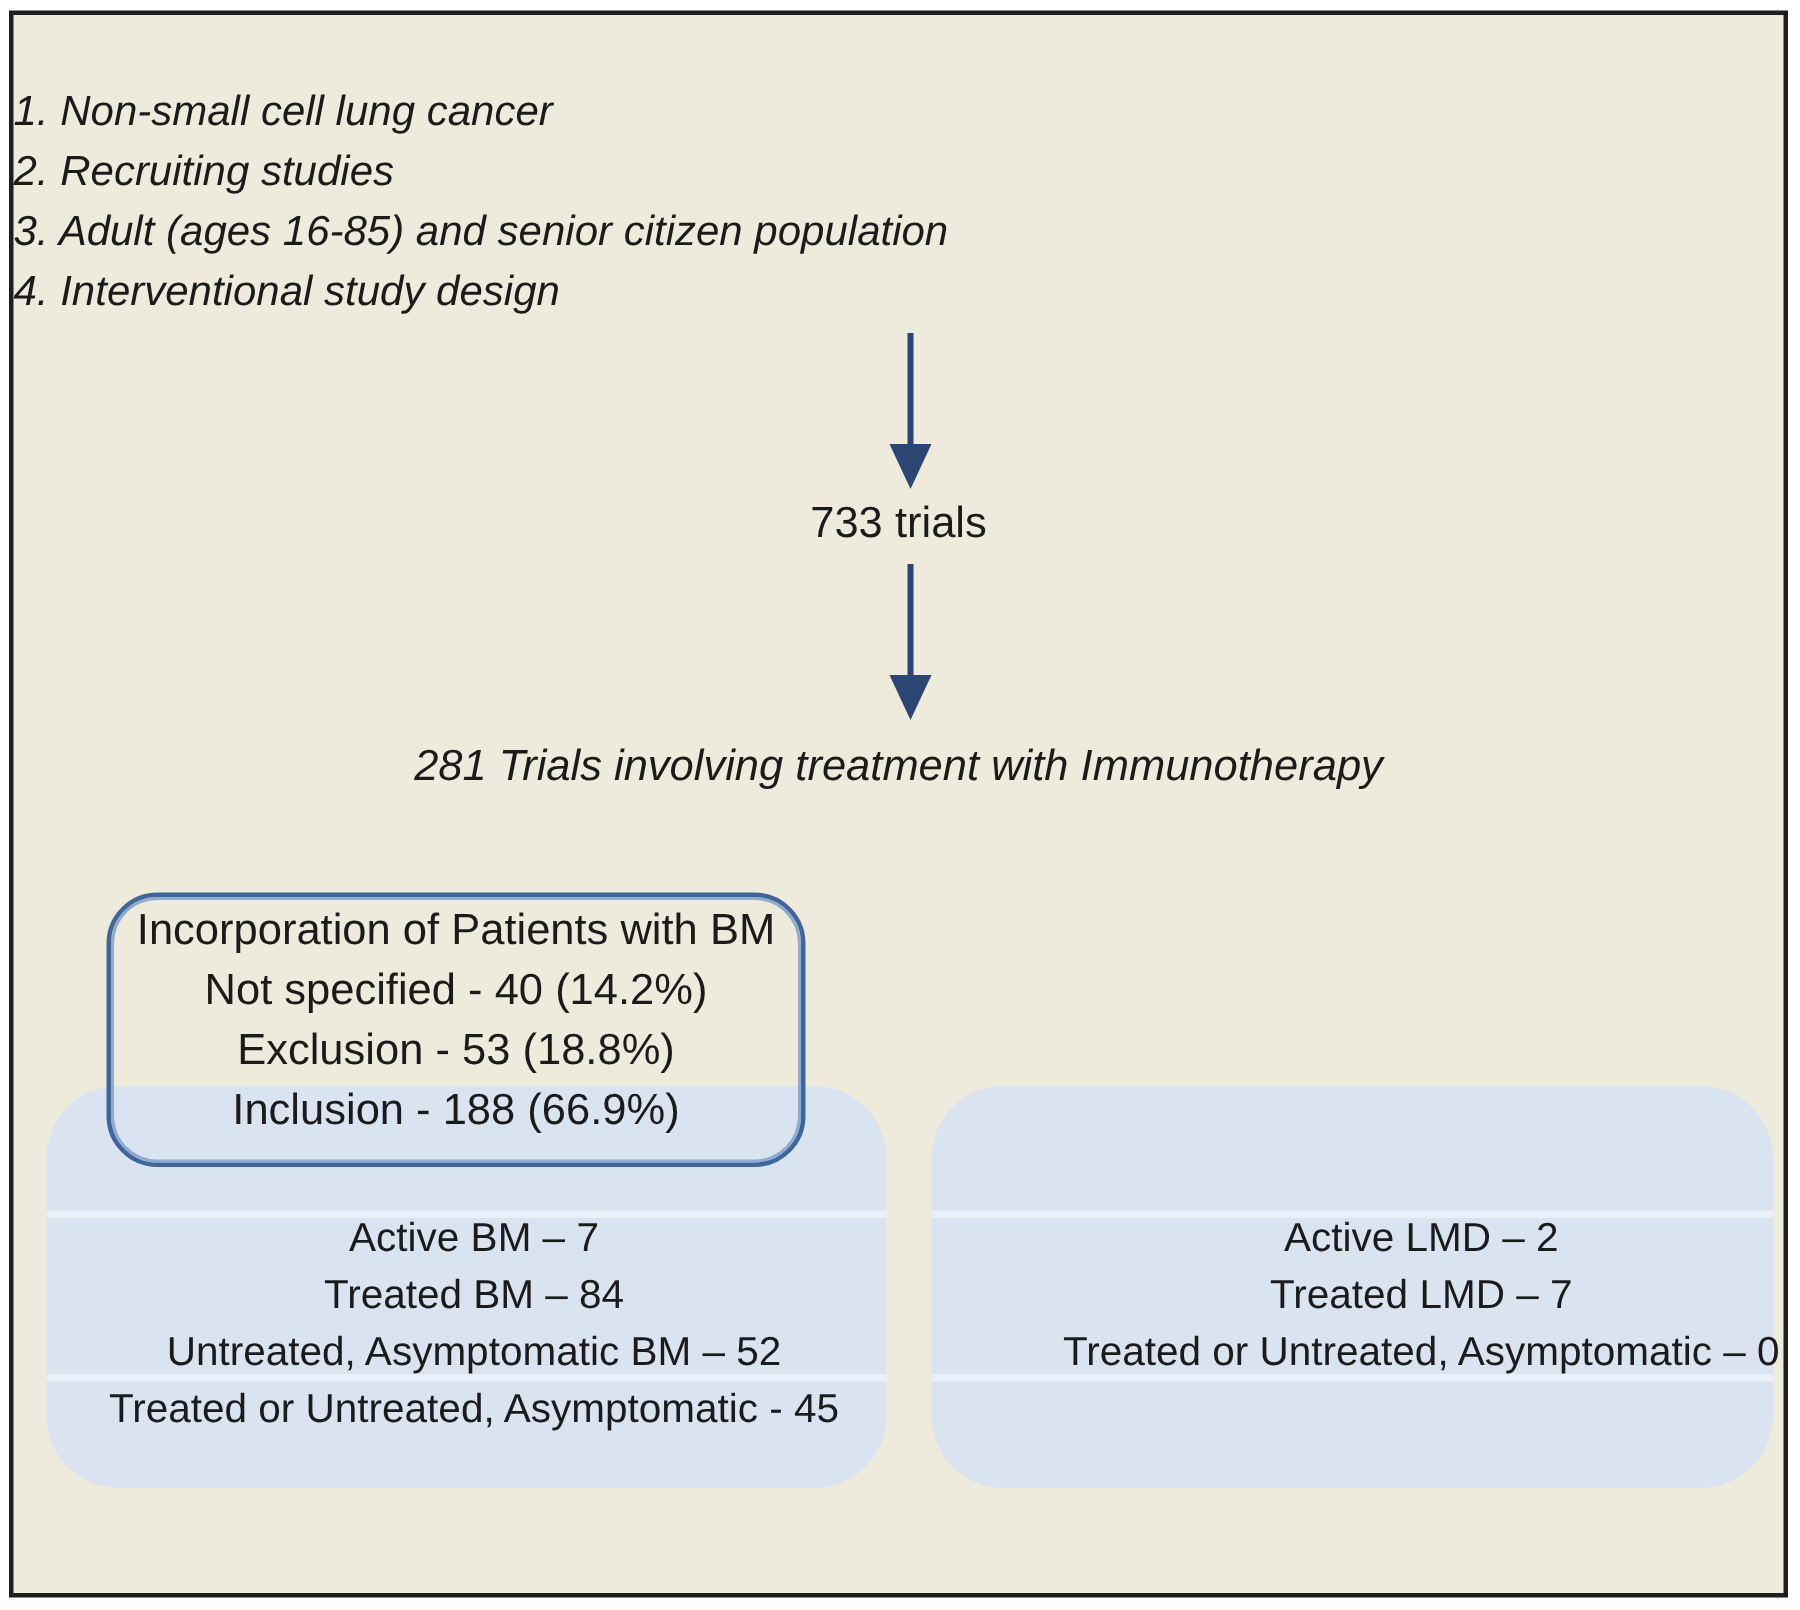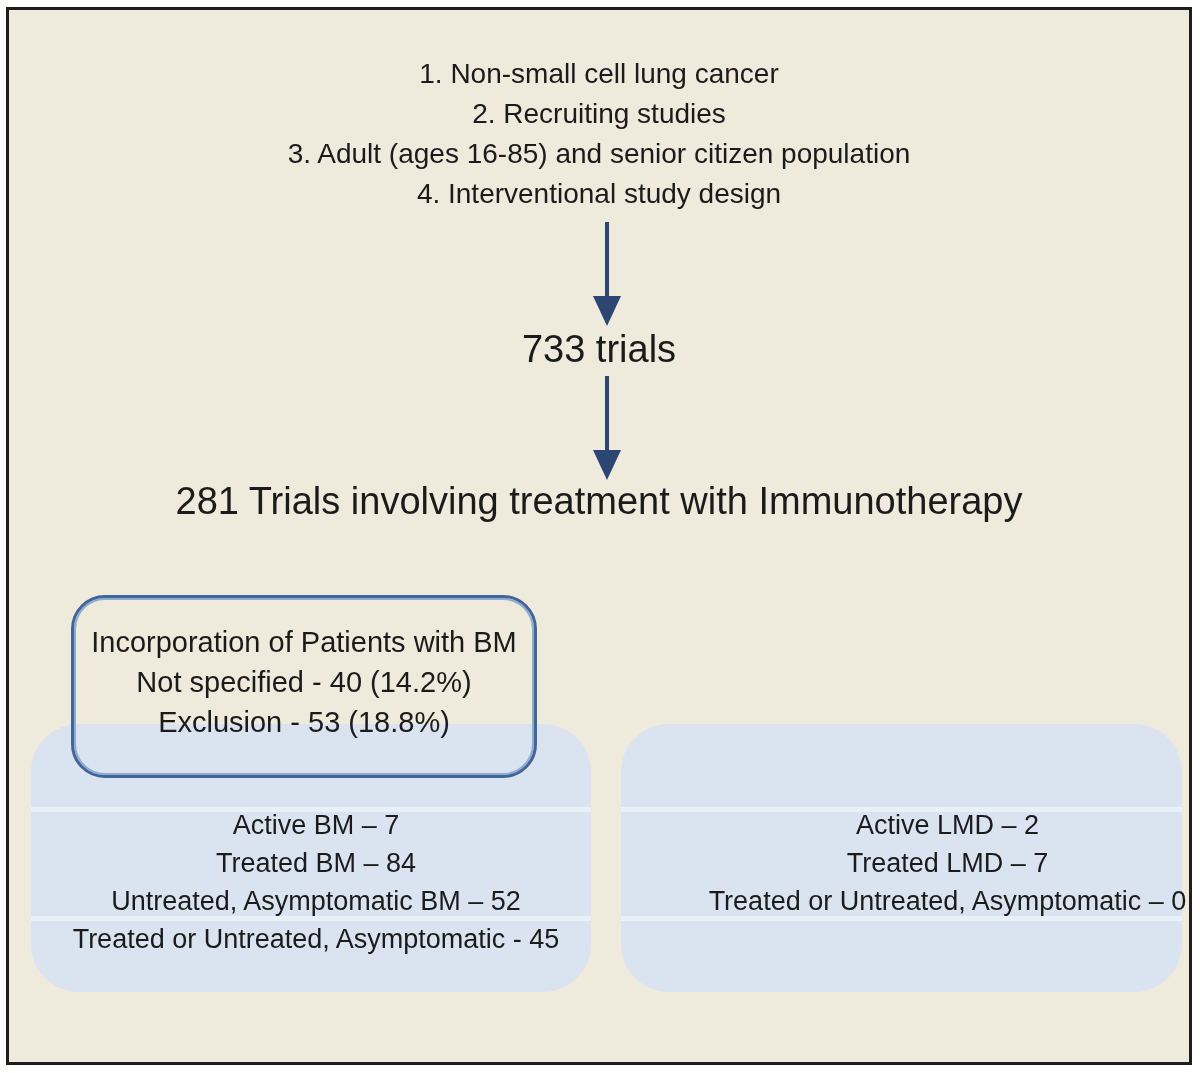--- a/index.html
+++ b/index.html
@@ -15,55 +15,55 @@
   html,body{width:1200px;height:1073px;background:#ffffff;}
   body{position:relative;font-family:"Liberation Sans","DejaVu Sans",sans-serif;color:var(--text);}
   .frame{
     position:absolute;left:6px;top:7px;width:1186px;height:1058px;
     background:var(--background);
     border:3px solid var(--frame_border);
   }
   
   .criteria{
     position:absolute;left:0;top:44px;width:100%;
-    text-align:center;font-size:28px;line-height:40px;
+    font-size:28px;line-height:40px;font-style:italic;
   }
   
   .arrow{position:absolute;}
   .arrow1{left:579px;top:210px;}
   .arrow2{left:579px;top:364px;}
   .arrow line{stroke:var(--arrow);stroke-width:4;}
   .arrow polygon{fill:var(--arrow);}
   
   .flow-label{
     position:absolute;left:0;width:100%;text-align:center;
-    font-size:38px;line-height:34px;
+    font-size:29px;line-height:34px;
   }
   .flow-trials{top:322px;}
-  .flow-immuno{top:474px;}
+  .flow-immuno{top:484px;font-style:italic;}
   
   .panel{
     position:absolute;top:714px;height:268px;
     background:var(--panel_fill);border-radius:48px;
     overflow:hidden;
   }
   .panel-left{left:22px;width:560px;}
   .panel-right{left:612px;width:561px;}
   .seam{position:absolute;left:0;right:0;height:5px;background:rgba(255,255,255,0.45);}
   .seam-1{top:83px;}
   .seam-2{top:192px;}
   
   .status-box{
     position:absolute;top:585px;height:183px;
     border:3px solid var(--box_border);
     box-shadow:inset 0 0 0 2px var(--box_border_inner);
     border-radius:34px;
     background:transparent;
     text-align:center;font-size:29px;line-height:40px;
-    padding-top:24px;
+    padding-top:2px;
   }
   .box-left{left:62px;width:466px;}
   .box-right{left:658px;width:455px;}
   
   .sublist{
     position:absolute;top:796px;text-align:center;
     font-size:27px;line-height:38px;padding-left:10px;
   }
   .sublist-left{left:22px;width:560px;}
   .sublist-right{left:612px;width:643px;}
@@ -100,20 +100,21 @@
   </div>
   <div class="panel panel-right">
     <div class="seam seam-1"></div>
     <div class="seam seam-2"></div>
   </div>
 
   <div class="status-box box-left">
     <div>Incorporation of Patients with BM</div>
     <div>Not specified - 40 (14.2%)</div>
     <div>Exclusion - 53 (18.8%)</div>
+    <div>Inclusion - 188 (66.9%)</div>
   </div>
 
 
   <div class="sublist sublist-left">
     <div>Active BM – 7</div>
     <div>Treated BM – 84</div>
     <div>Untreated, Asymptomatic BM – 52</div>
     <div>Treated or Untreated, Asymptomatic - 45</div>
   </div>
 

